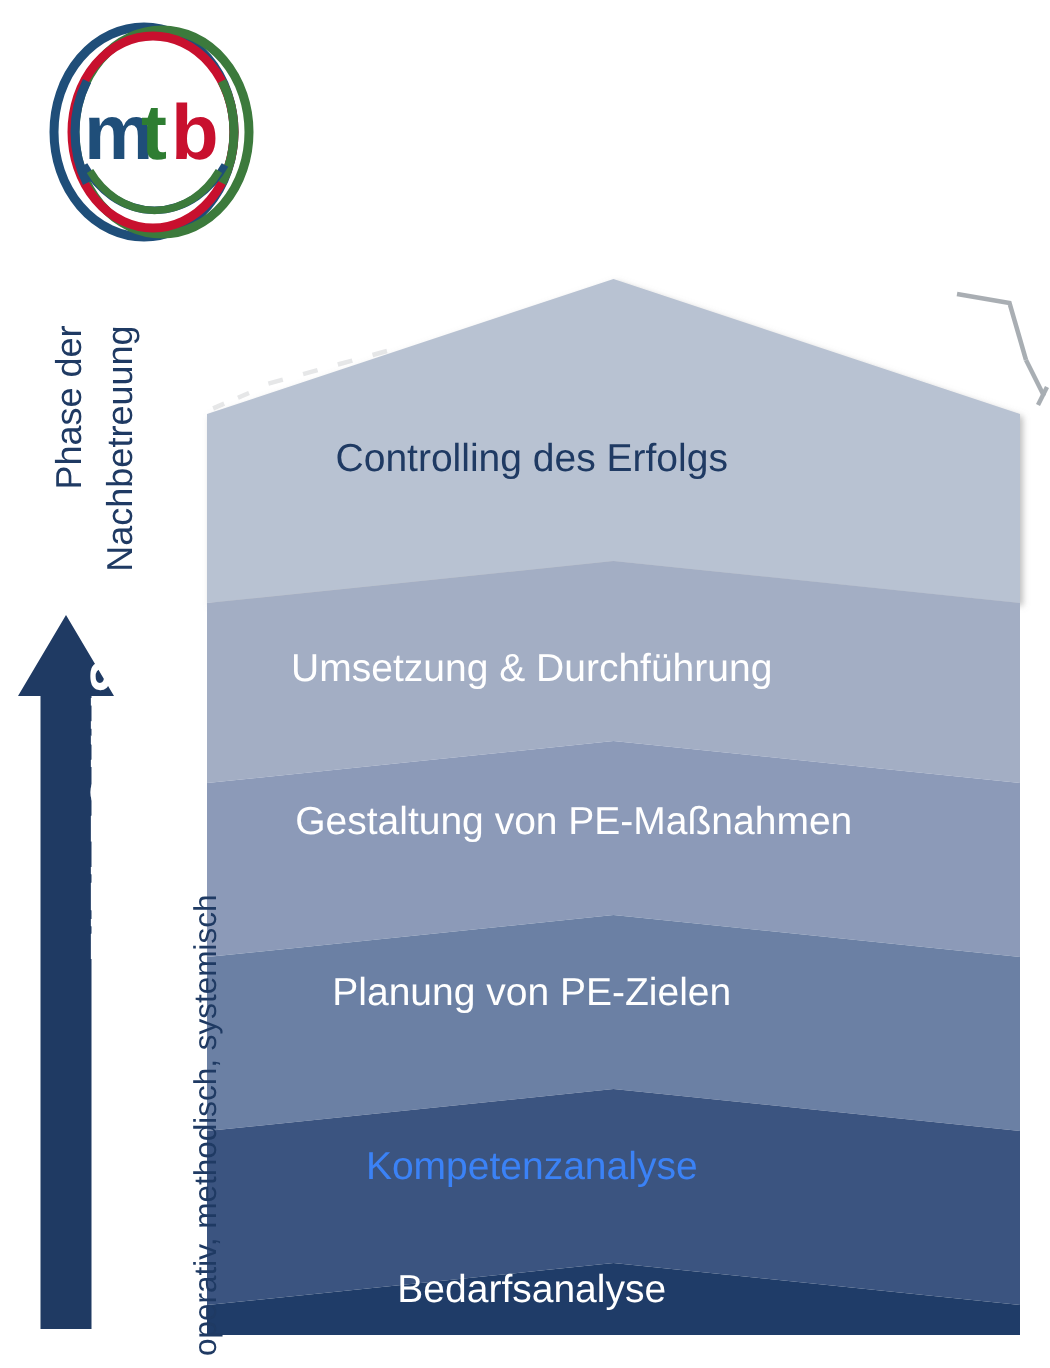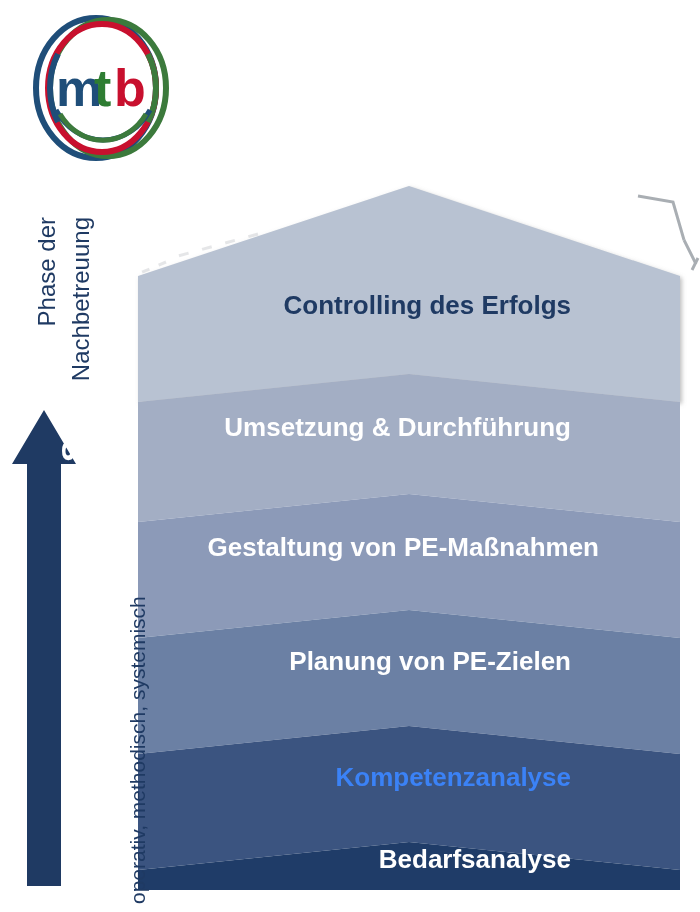--- a/index.html
+++ b/index.html
@@ -72,22 +72,22 @@
     white-space:nowrap;
   }
 
   
   #chev-wrap{position:absolute;left:118px;top:178px;width:582px;height:716px;}
   #chev-svg{display:block;}
 
   .chev-label{
     position:absolute;
     width:433px;
-    text-align:right;
-    font-weight:700;
+    text-align:center;
+    font-weight:400;
     font-size:26px;
     line-height:30px;
     white-space:nowrap;
     pointer-events:none;
   }
 </style>
 </head>
 <body>
 
 <div id="stage">
@@ -143,21 +143,21 @@
       <polygon points="20,344 291,316 562,344 562,460 291,432 20,460" fill="#8C9AB8"></polygon>
 
       <polygon points="20,460 291,432 562,460 562,576 291,548 20,576" fill="#6B80A4"></polygon>
 
       <polygon points="20,576 291,548 562,576 562,692 291,664 20,692" fill="#3B5480"></polygon>
 
       <polygon points="20,692 291,664 562,692 562,712 20,712" fill="#1F3C68"></polygon>
     </svg>
 
     <div class="chev-label" style="left: 20px; top: 112px; color: rgb(31, 58, 99);">Controlling des Erfolgs</div>
-    <div class="chev-label" style="left:20px;top:234px;color:#fff;">Umsetzung &amp; Durchführung</div>
+    <div class="chev-label" style="left:20px;top:252px;color:#fff;">Umsetzung &amp; Durchführung</div>
     <div class="chev-label" style="left:20px;top:354px;color:#fff;margin-left:28px;">Gestaltung von PE-Maßnahmen</div>
     <div class="chev-label" style="left:20px;top:468px;color:#fff;">Planung von PE-Zielen</div>
     <div class="chev-label" style="left:20px;top:584px;color:#3b82f6;">Kompetenzanalyse</div>
     <div class="chev-label" style="left:20px;top:666px;color:#fff;">Bedarfsanalyse</div>
   </div>
 
   <div id="arrow-wrap">
     <svg id="arrow-svg" width="80" height="482" viewBox="0 0 80 482" xmlns="http://www.w3.org/2000/svg">
       <polygon points="36,2 68,56 53,56 53,478 19,478 19,56 4,56" fill="#1F3A63"></polygon>
     </svg>

